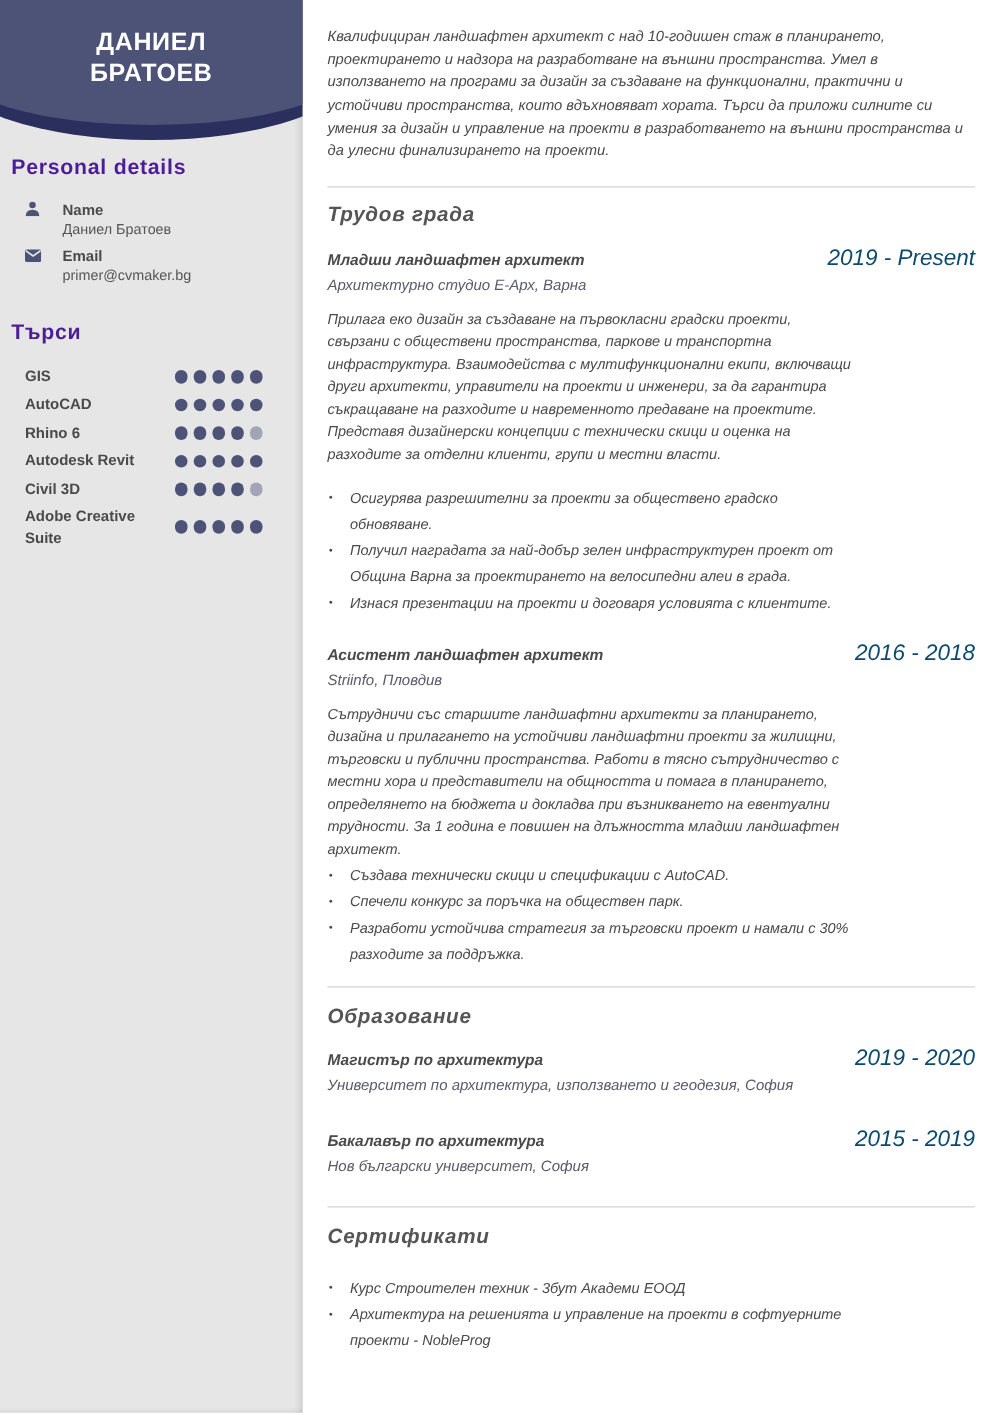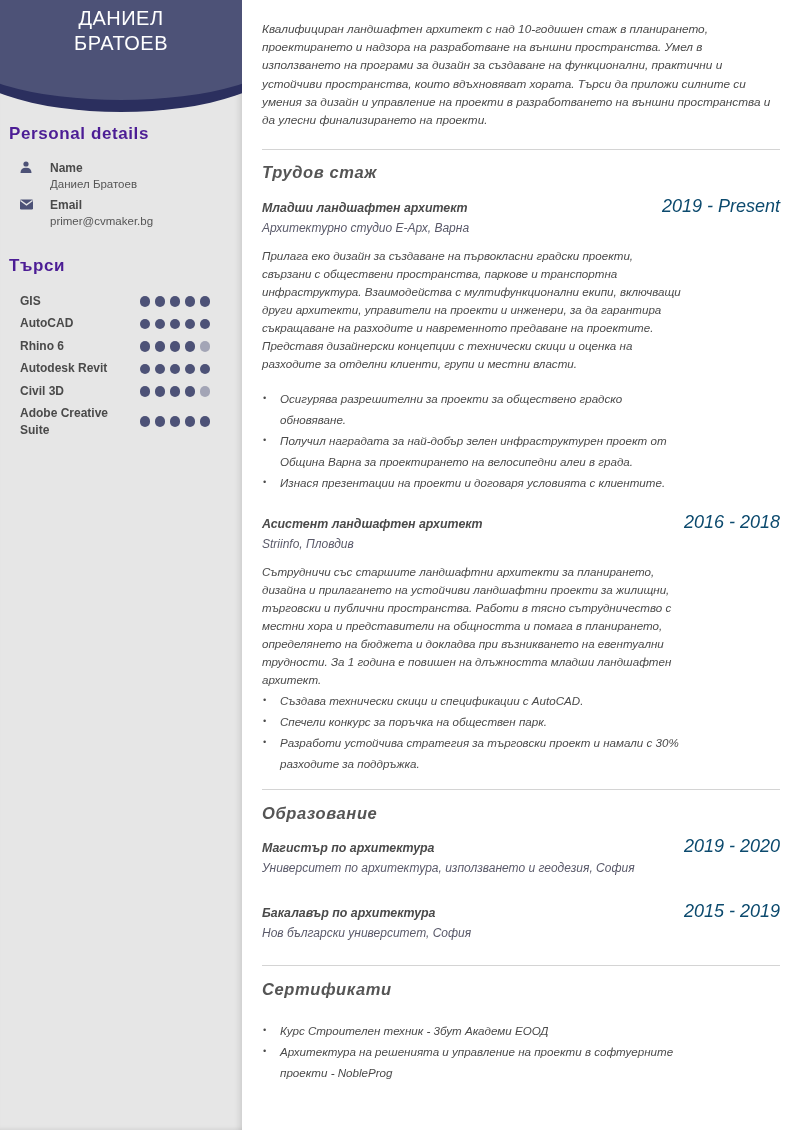--- a/index.html
+++ b/index.html
@@ -17,22 +17,22 @@
     }
     .name-header .band {
       position: absolute; left: -40px; top: -140px; width: 322px; height: 252px;
       background: #2b2f5e; border-radius: 0 0 50% 50% / 0 0 22% 22%;
     }
     .name-header .cap {
       position: absolute; left: -40px; top: -140px; width: 322px; height: 240px;
       background: #4d5277; border-radius: 0 0 50% 50% / 0 0 20% 20%;
     }
     .name-text {
-      position: absolute; left: 0; top: 6px; width: 242px; text-align: center;
-      color: #ffffff; font-size: 20px; font-weight: normal; letter-spacing: 0.5px; line-height: 25px;
+      position: absolute; left: 0; top: 22px; width: 242px; text-align: center;
+      color: #ffffff; font-size: 20px; font-weight: bold; letter-spacing: 0.5px; line-height: 25px;
     }
     .side-heading {
       position: absolute; left: 9px; font-size: 17px; font-weight: bold; color: #4c1d95; letter-spacing: 0.6px;
     }
     .pd-row { position: absolute; left: 20px; width: 210px; display: flex; }
     .pd-icon { width: 30px; height: 14px; display: flex; align-items: center; }
     .pd-label { font-size: 12px; font-weight: bold; color: #4a4a4a; line-height: 16px; }
     .pd-value { font-size: 11.5px; color: #555555; line-height: 17px; }
 
     .skills { position: absolute; left: 20px; top: 290px; width: 190px; }
@@ -161,21 +161,21 @@
     </div>
   </div>
 </aside>
 
 <main class="main">
   <p class="summary">Квалифициран ландшафтен архитект с над 10-годишен стаж в планирането, проектирането и надзора на разработване на външни пространства. Умел в използването на програми за дизайн за създаване на функционални, практични и устойчиви пространства, които вдъхновяват хората.  Търси да приложи силните си умения за дизайн и управление на проекти в разработването на външни пространства и да улесни финализирането на проекти.</p>
 
   <div class="divider" style="margin-top:20px;"></div>
 
   <section>
-    <h2 class="section-title" style="margin-top:13px;">Трудов стаж</h2>
+    <h2 class="section-title" style="margin-top:13px;">Трудов града</h2>
 
     <div style="margin-top:14px;">
       <div class="entry-head">
         <span class="entry-title">Младши ландшафтен архитект</span>
         <span class="entry-date">2019 - Present</span>
       </div>
       <div class="entry-sub">Архитектурно студио Е-Арх, Варна</div>
       <p class="entry-desc" style="margin-top:12px;">Прилага еко дизайн за създаване на първокласни градски проекти, свързани с обществени пространства, паркове и транспортна инфраструктура. Взаимодейства с мултифункционални екипи, включващи други архитекти, управители на проекти и инженери, за да гарантира съкращаване на разходите и навременното предаване на проектите. Представя дизайнерски концепции с технически скици и оценка на разходите за отделни клиенти, групи и местни власти.</p>
       <ul class="bullets" style="margin-top:15px;">
         <li>Осигурява разрешителни за проекти за обществено градско обновяване.</li>

